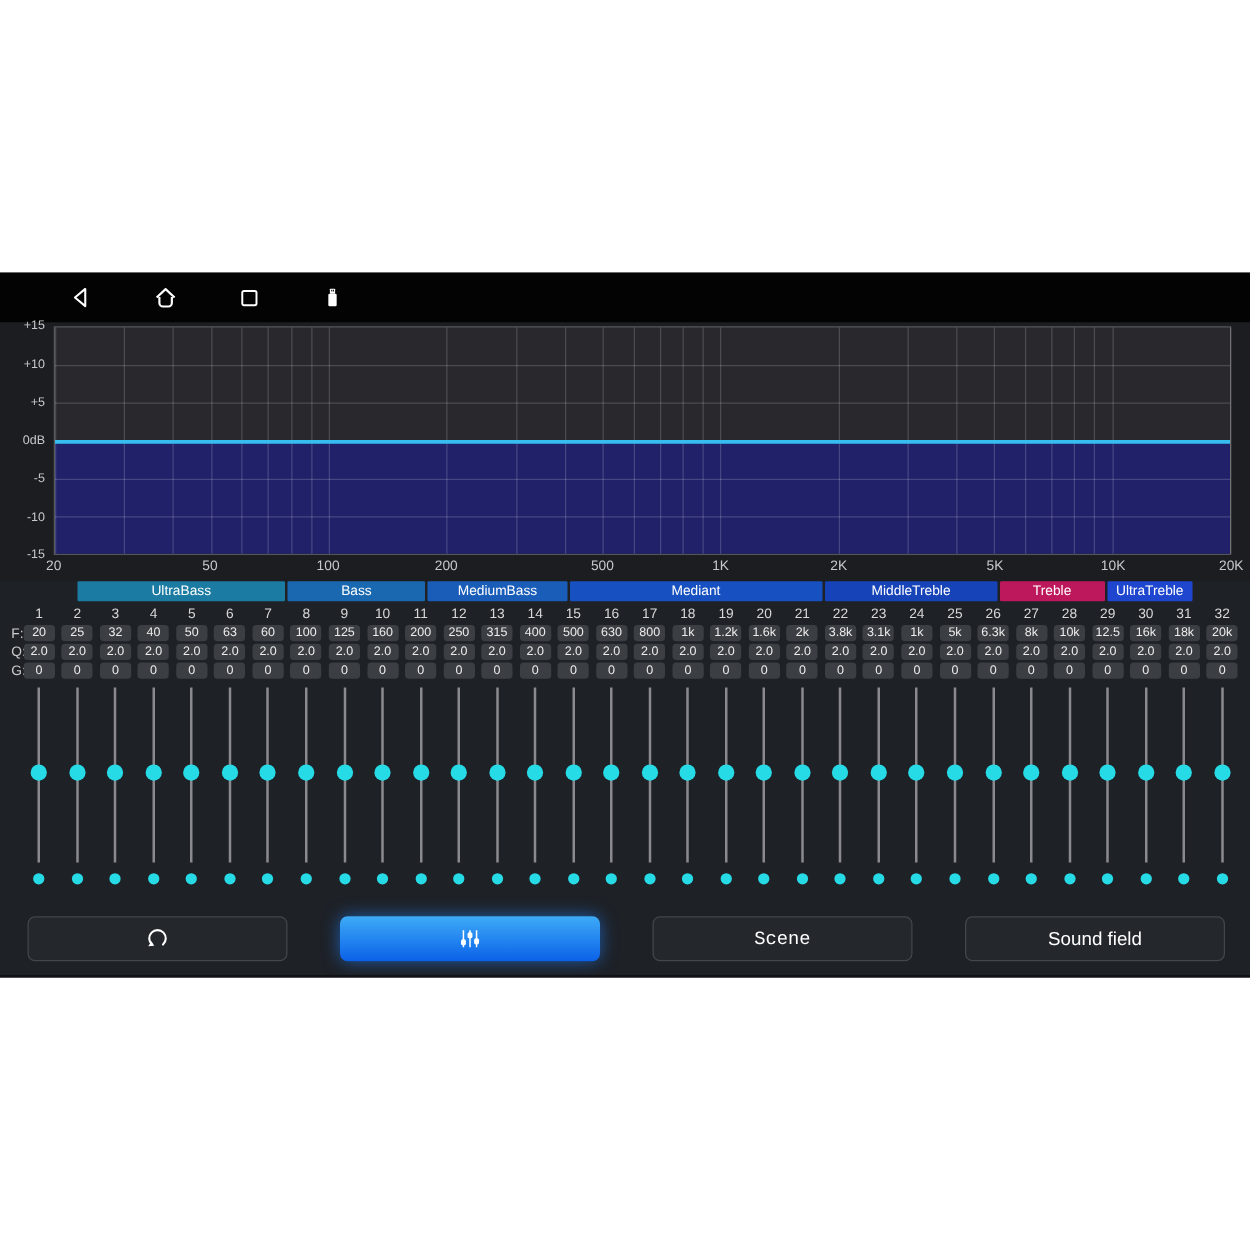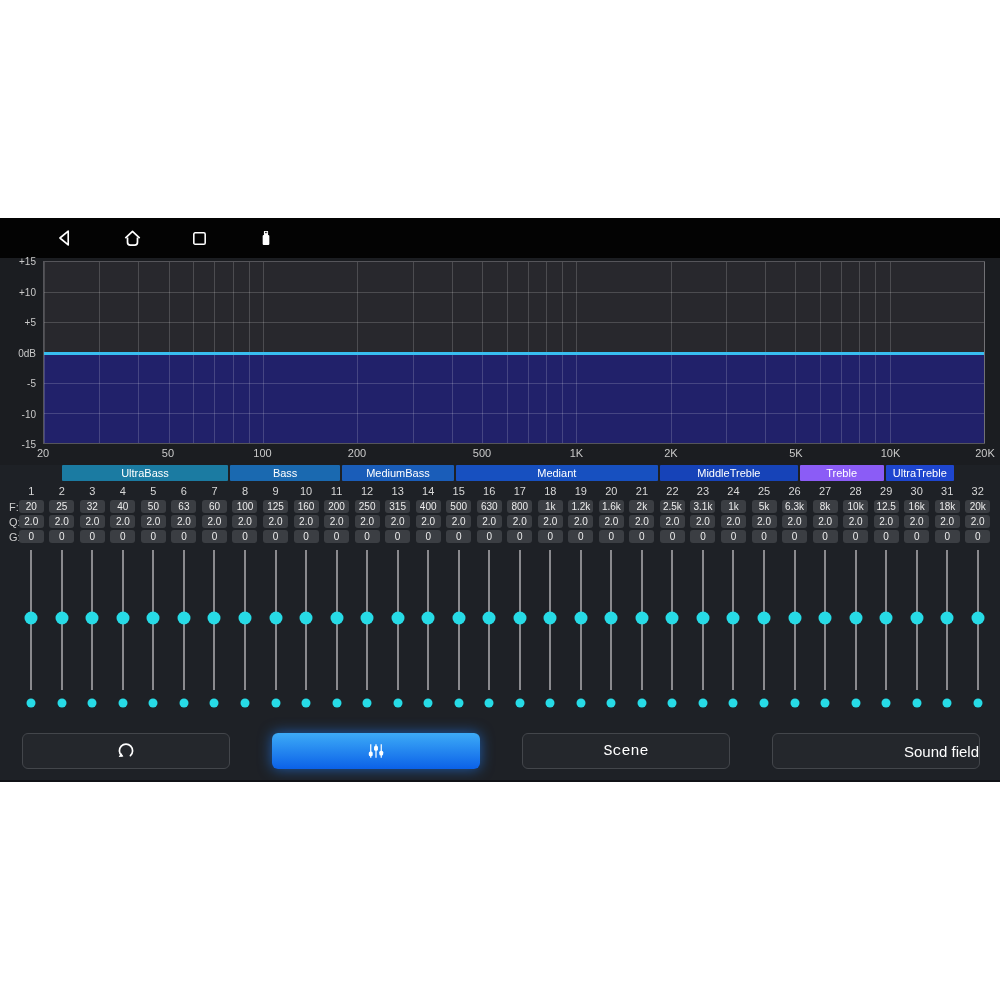--- a/index.html
+++ b/index.html
@@ -47,21 +47,21 @@
   .slider-row { top:330px; height:165px; }
   .track { position:absolute; left:50%; top:2px; width:2px; height:140px; margin-left:-1px; background:#8a8a8e; }
   .knob { position:absolute; left:50%; top:70px; width:13px; height:13px; border-radius:50%; background:#27dbe6; transform:translate(-50%,-50%); z-index:2; }
   .dot { position:absolute; left:50%; top:155px; width:9px; height:9px; border-radius:50%; background:#27dbe6; transform:translate(-50%,-50%); }
 
   
   .btn { position:absolute; top:515px; width:208px; height:36px; background:#24272c; border:1px solid #43464b; border-radius:6px; color:#ffffff; font-size:15px; display:flex; align-items:center; justify-content:center; cursor:pointer; }
   .btn-reset { left:22px; }
   .btn-eq { left:272px; background:linear-gradient(180deg,#3dabf7 0%,#0b61e8 100%); border:none; box-shadow:0 0 14px rgba(30,125,245,0.65); }
   .btn-scene { left:522px;font-family:Liberation Mono, monospace; }
-  .btn-sound { left:772px;justify-content:flex-end; }
+  .btn-sound { left:772px; }
 </style>
 </head>
 <body>
 
 <div class="page">
   <div class="screen">
 
     <div class="statusbar">
       <div class="sb-left">
         <div class="sb-ic">
@@ -153,21 +153,21 @@
           <span style="left:100%">20K</span>
         </div>
     </div>
 
     <div class="groups">
         <div class="group-seg" style="flex:182 0 0;background:#1b7ba2">UltraBass</div>
         <div class="group-seg" style="flex:121 0 0;background:#1a69b0">Bass</div>
         <div class="group-seg" style="flex:122 0 0;background:#1a5db9">MediumBass</div>
         <div class="group-seg" style="flex:222 0 0;background:#1750c0">Mediant</div>
         <div class="group-seg" style="flex:151 0 0;background:#1643b8">MiddleTreble</div>
-        <div class="group-seg" style="flex:92 0 0;background:#8b5cf6">Treble</div>
+        <div class="group-seg" style="flex:92 0 0;background:#be185d">Treble</div>
         <div class="group-seg" style="flex:75 0 0;background:#1e46cf">UltraTreble</div>
       </div>
 
     <div class="row32 num-row">
         <div class="cell">1</div>
         <div class="cell">2</div>
         <div class="cell">3</div>
         <div class="cell">4</div>
         <div class="cell">5</div>
         <div class="cell">6</div>
@@ -259,21 +259,21 @@
         <div class="cell">
           <span class="pill">1.2k</span>
         </div>
         <div class="cell">
           <span class="pill">1.6k</span>
         </div>
         <div class="cell">
           <span class="pill">2k</span>
         </div>
         <div class="cell">
-          <span class="pill">2.5k</span>
+          <span class="pill">3.8k</span>
         </div>
         <div class="cell">
           <span class="pill">3.1k</span>
         </div>
         <div class="cell">
           <span class="pill">1k</span>
         </div>
         <div class="cell">
           <span class="pill">5k</span>
         </div>

